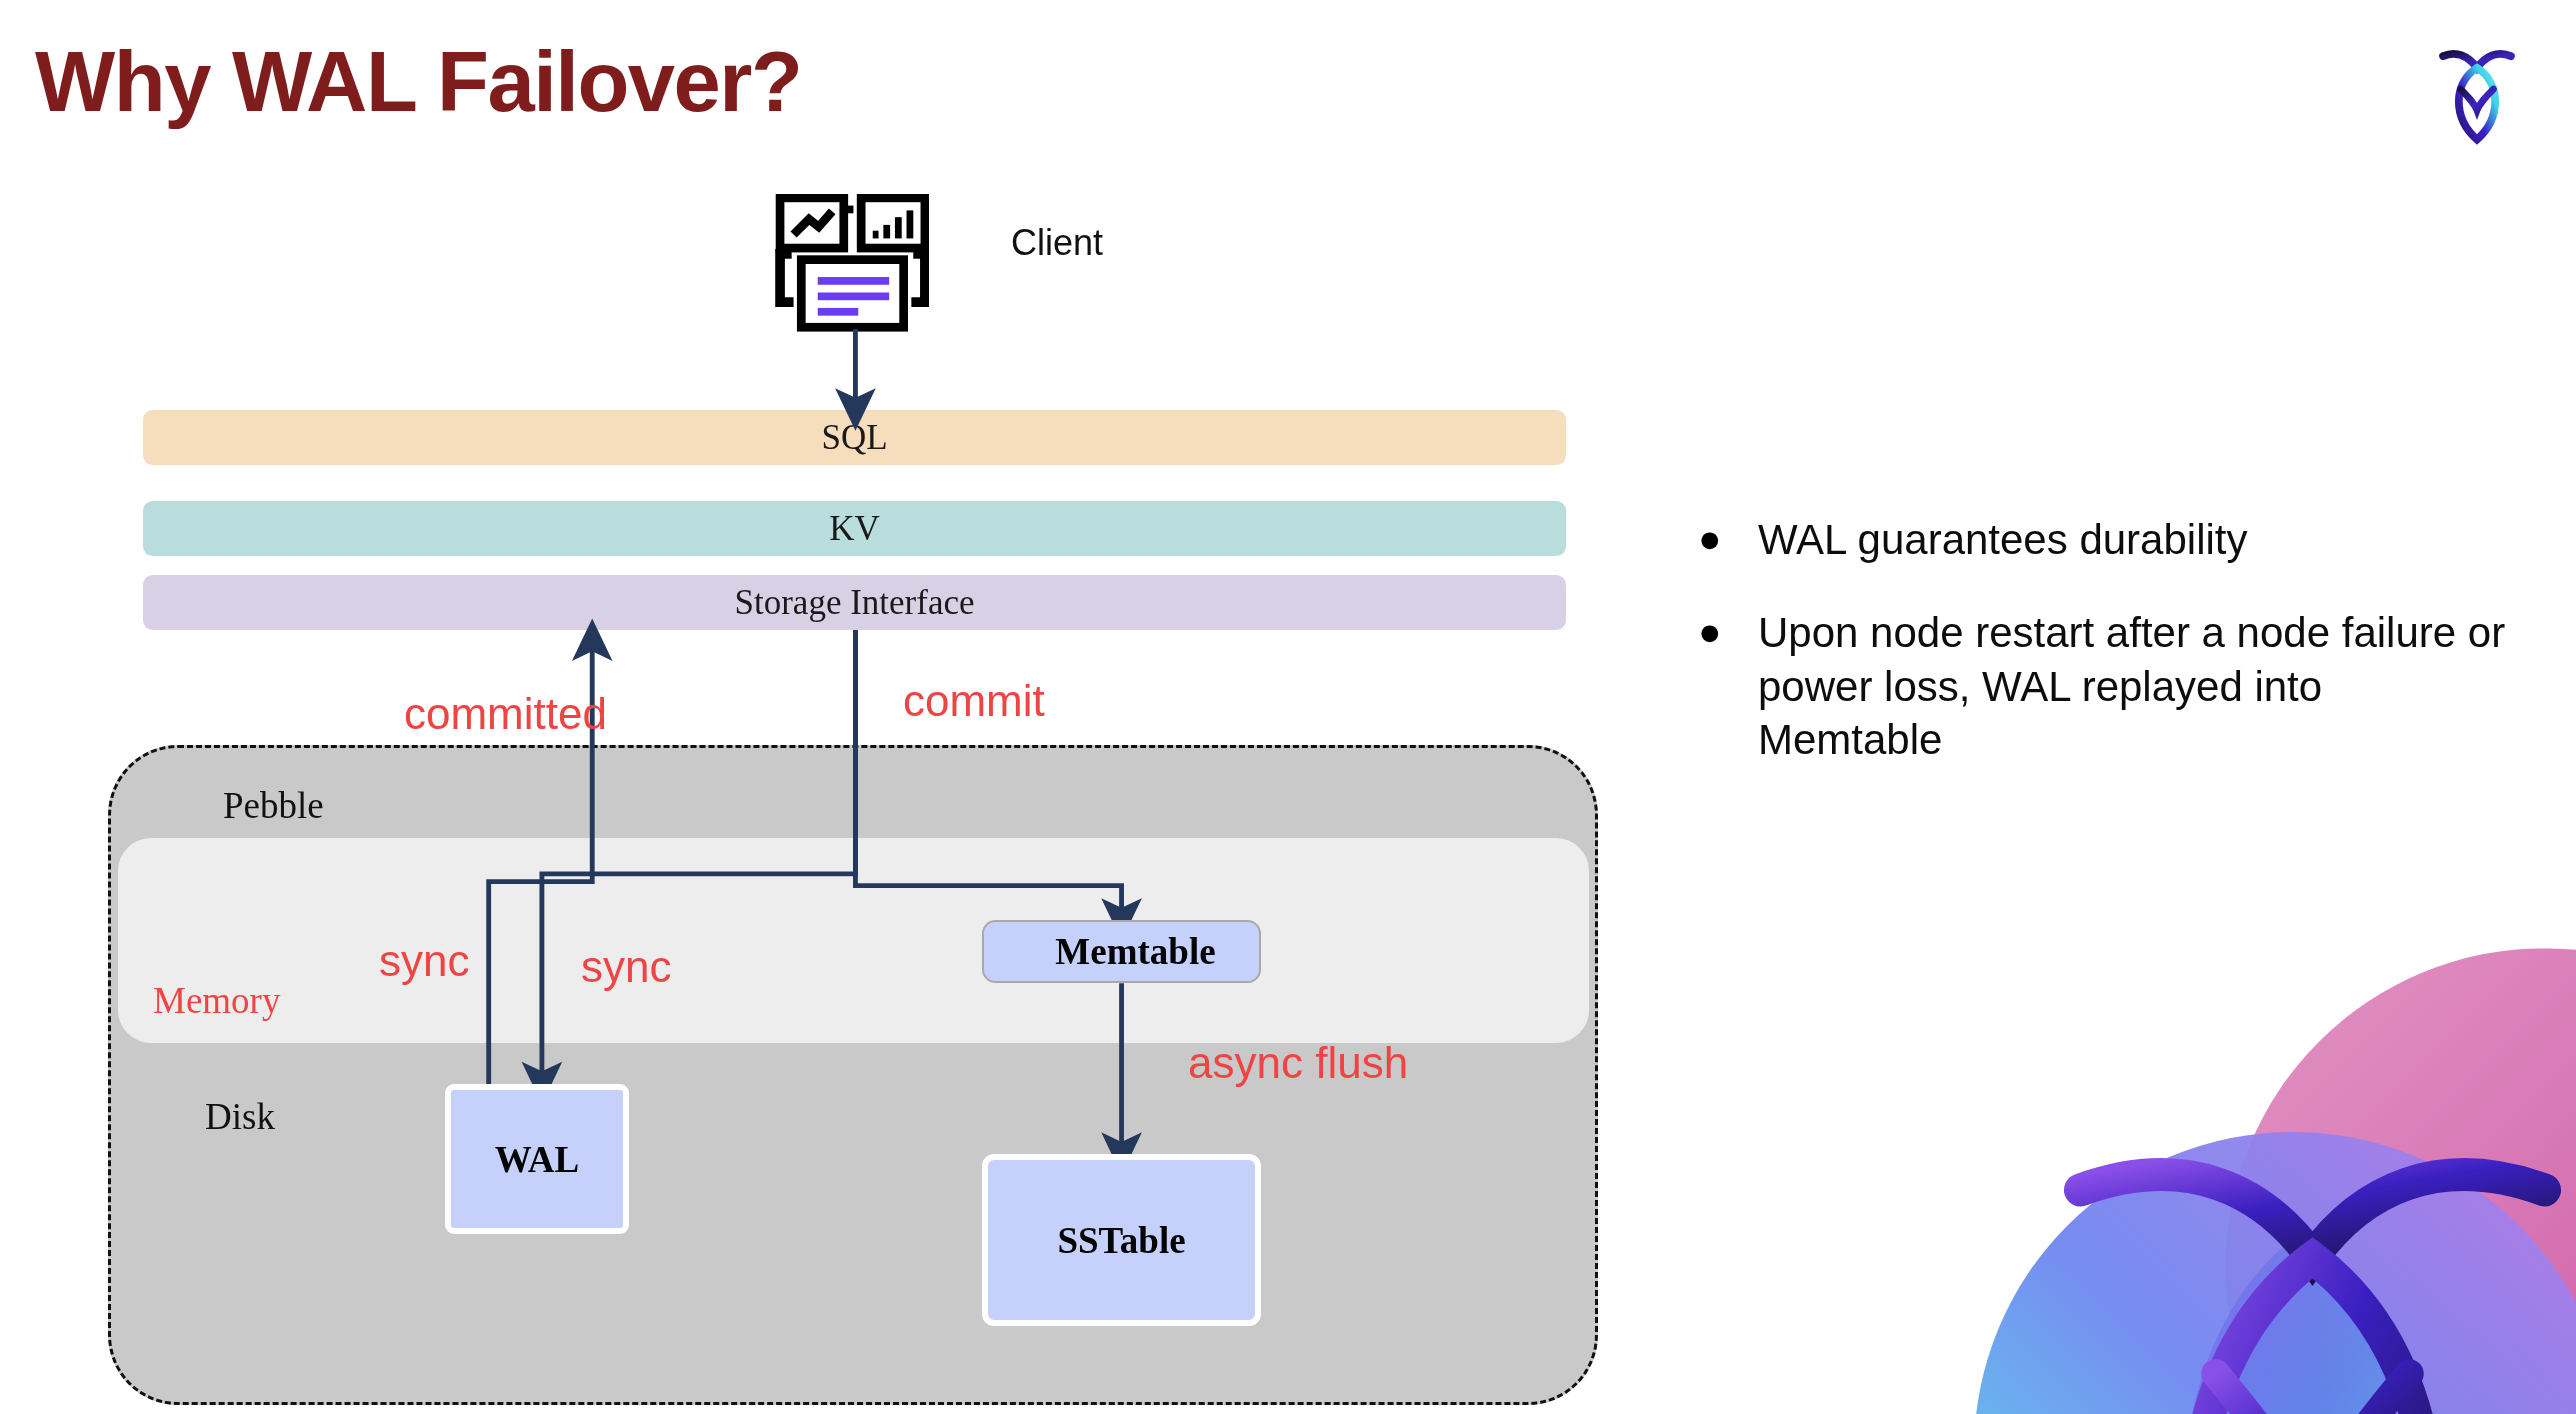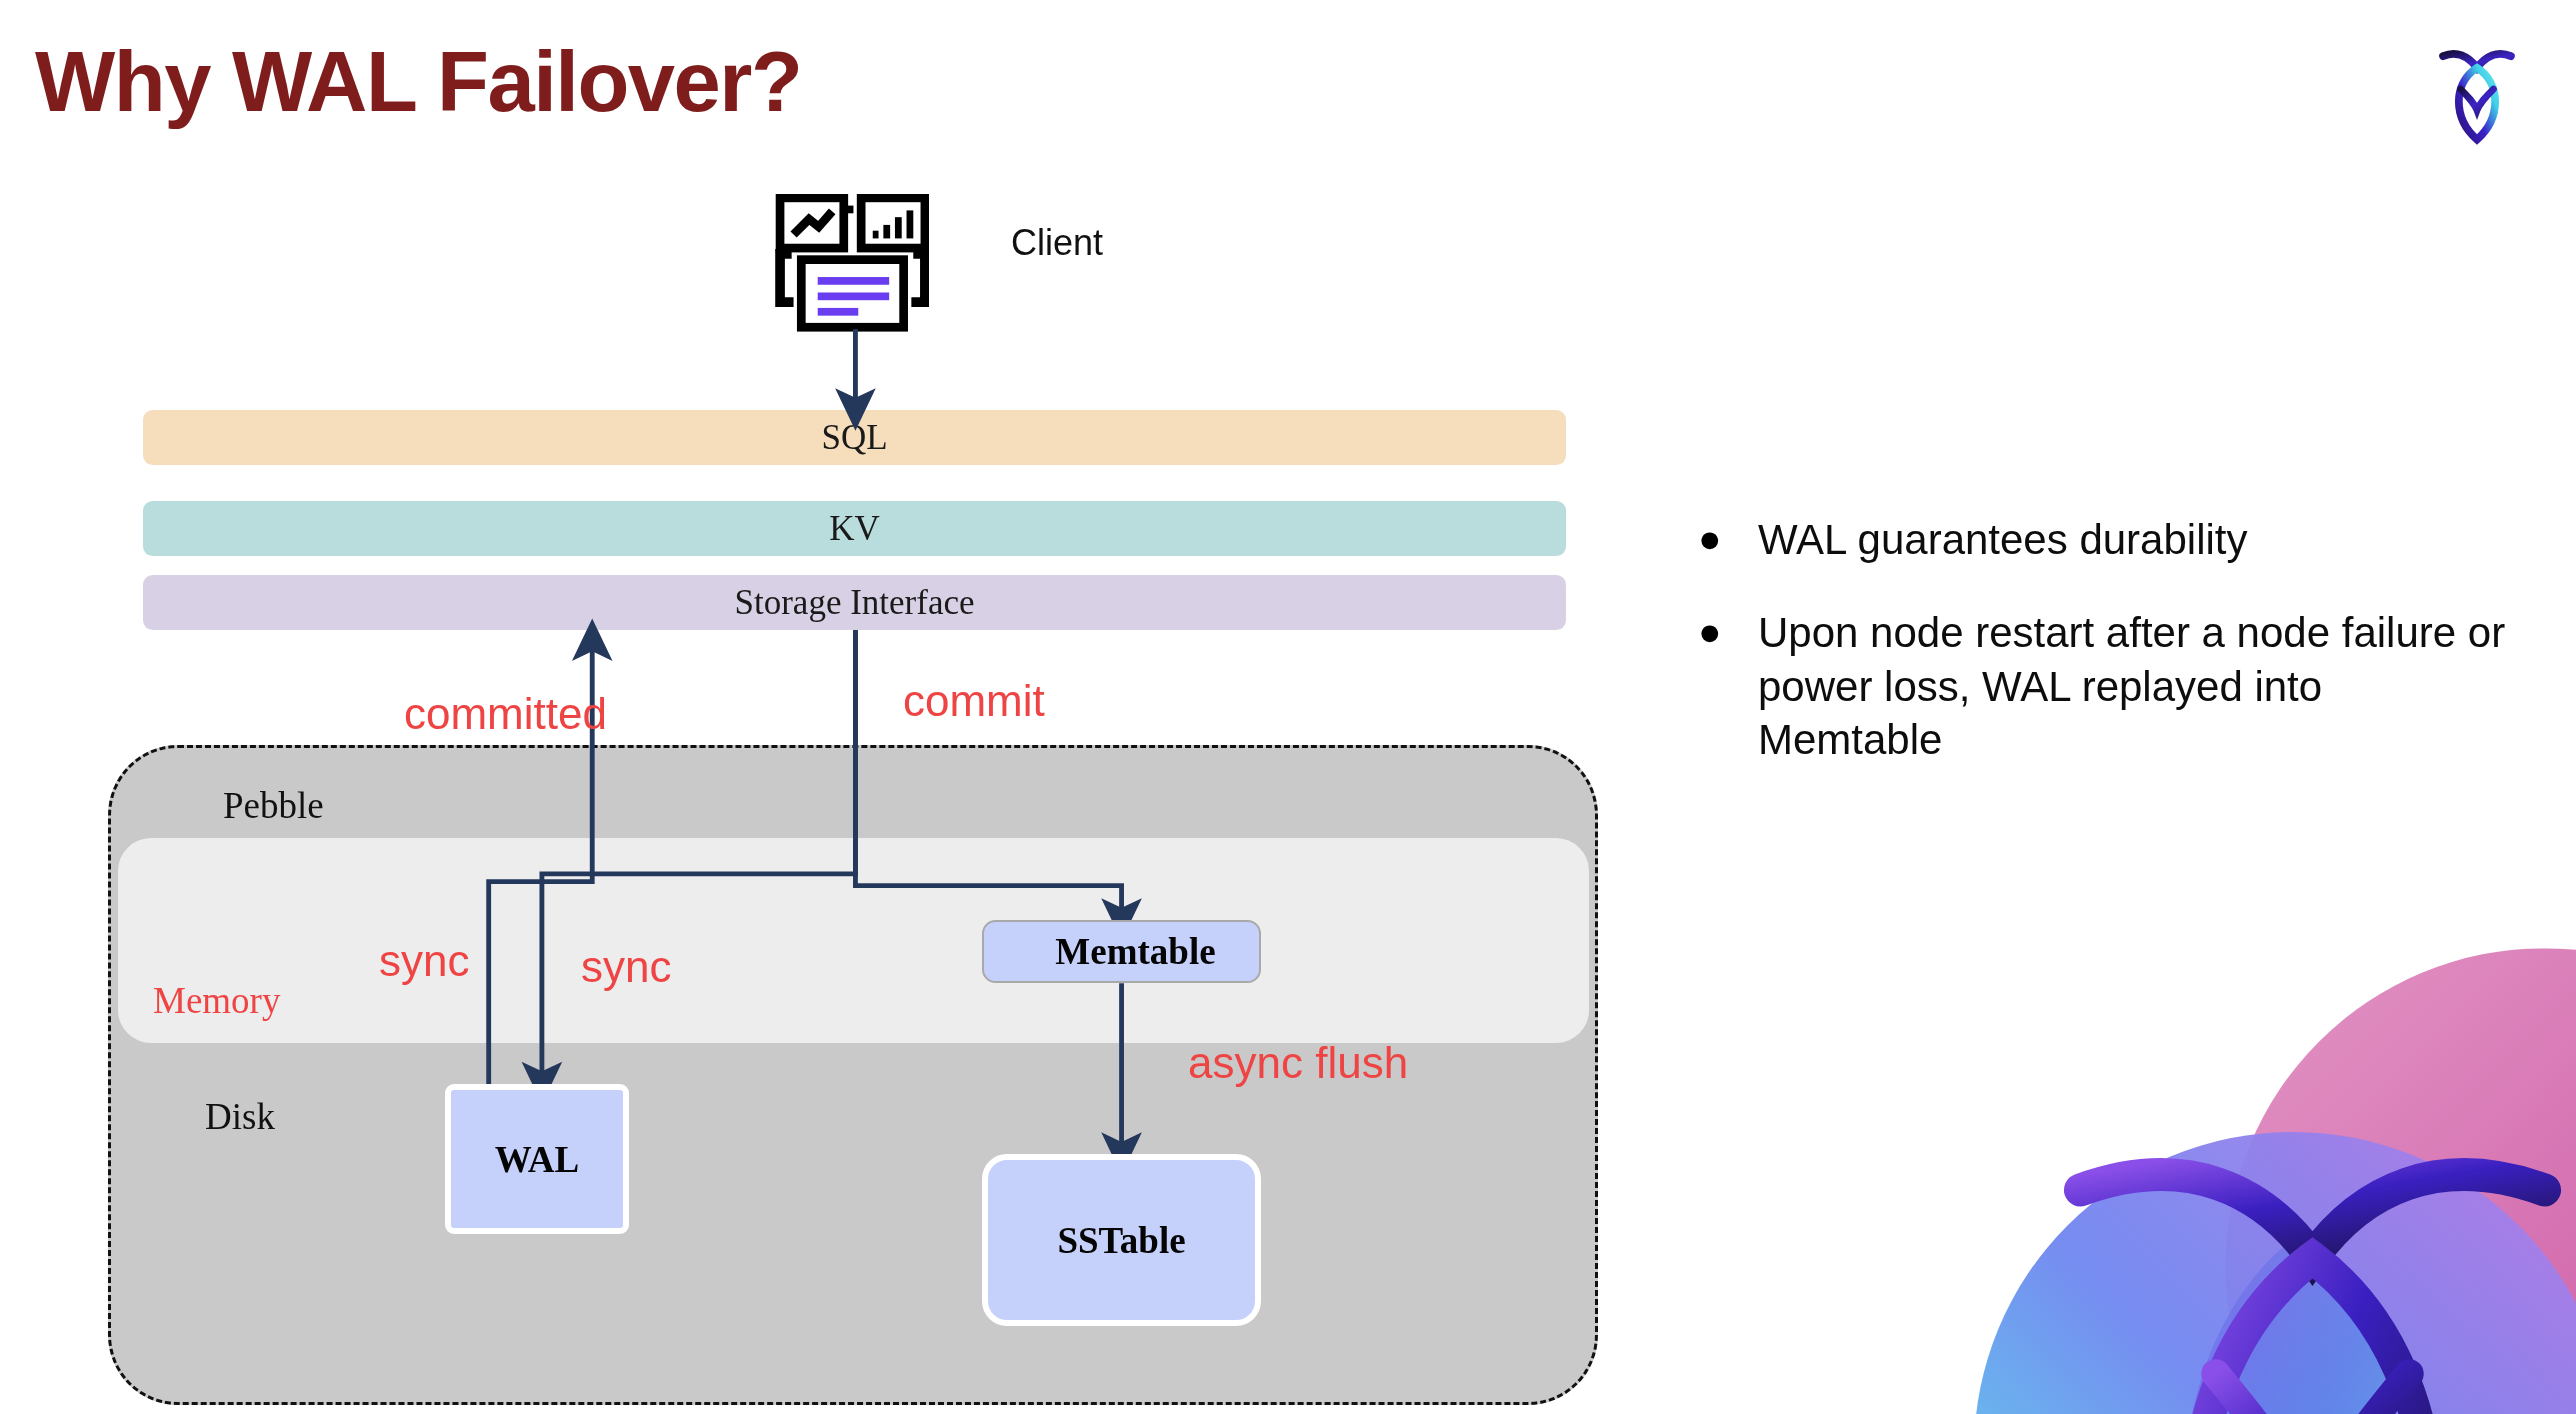--- a/index.html
+++ b/index.html
@@ -74,21 +74,21 @@
   .node-memtable{
     left:982px;top:920px;width:279px;height:63px;
     border:2.9px solid #a9a9a9;border-radius:13.5px;font-size:37px;padding-left:28px;
   }
   .node-wal{
     left:445px;top:1084px;width:184px;height:150px;
     border:6.8px solid #ffffff;border-radius:9px;font-size:37px;
   }
   .node-sstable{
     left:982px;top:1154px;width:279px;height:172px;
-    border:6.8px solid #ffffff;border-radius:25px;font-size:37px;text-align:center;
+    border:6.8px solid #ffffff;border-radius:12px;font-size:37px;text-align:center;
   }
 
   
   .edge-label{
     position:absolute;font-family:"Liberation Sans",sans-serif;
     font-size:44px;color:#ef4444;white-space:nowrap;
   }
   .lbl-committed{left:404px;top:689px;}
   .lbl-commit{left:903px;top:676px;}
   .lbl-sync1{left:379px;top:936px;}

